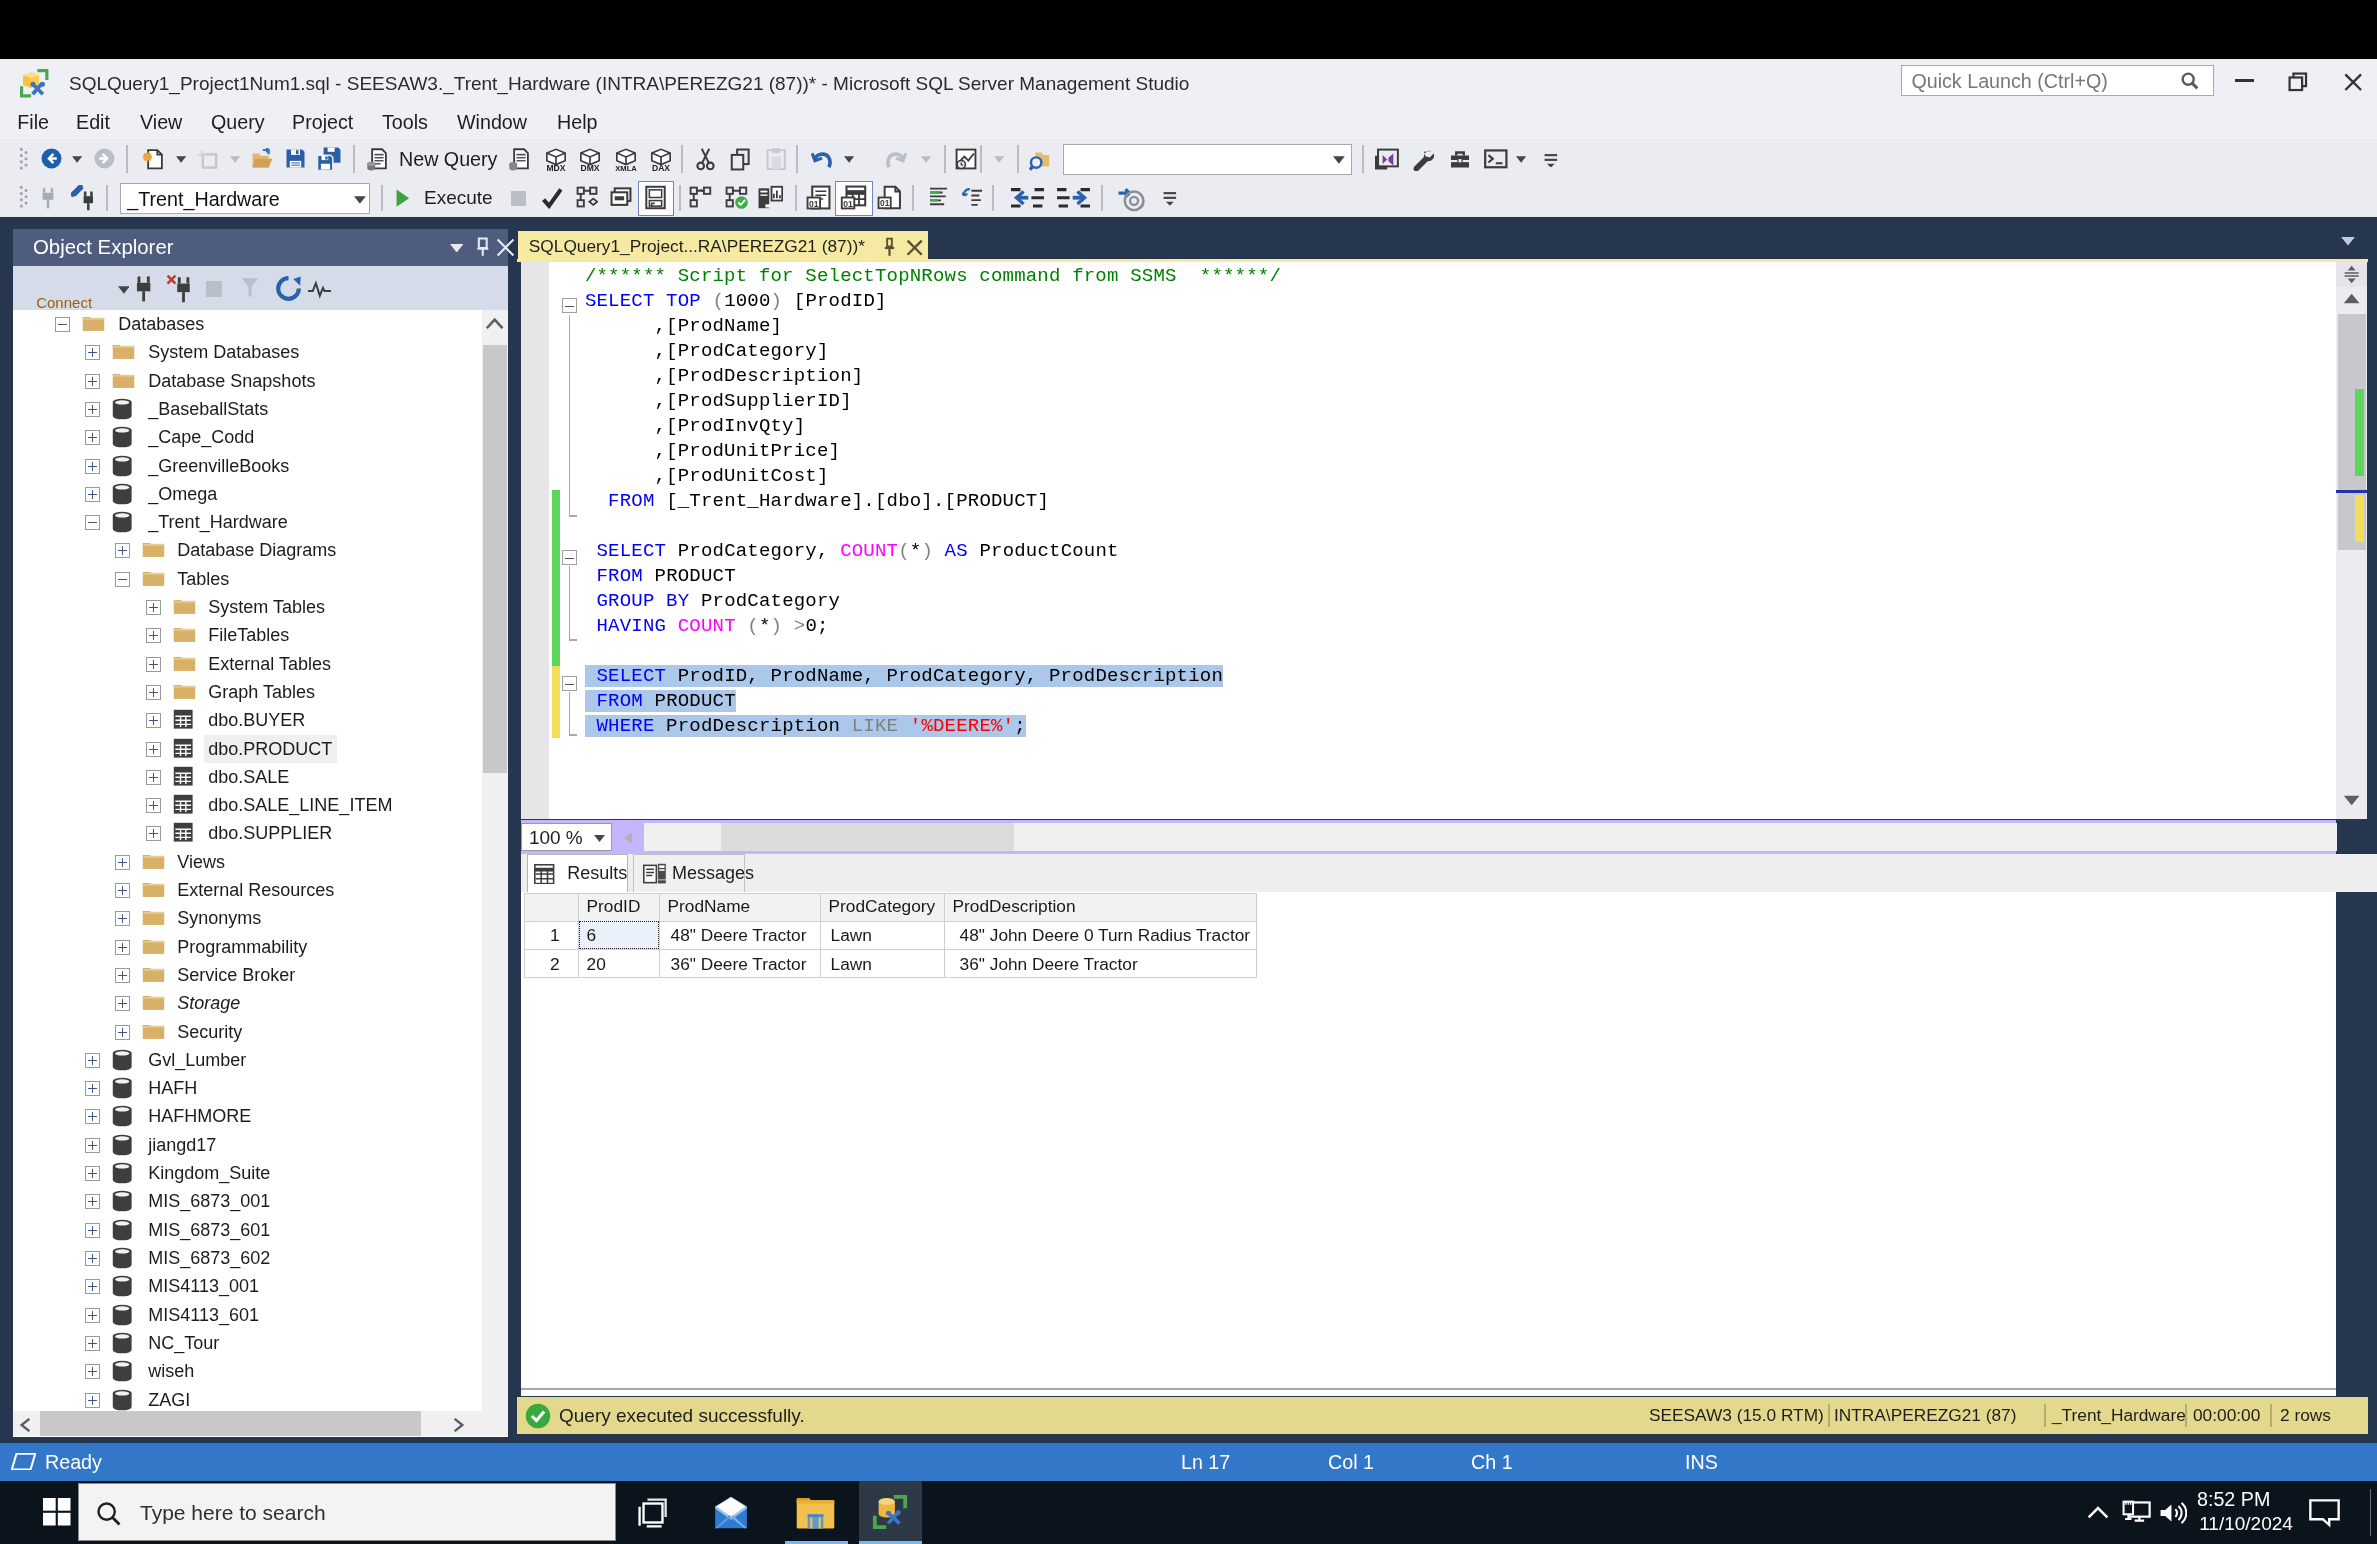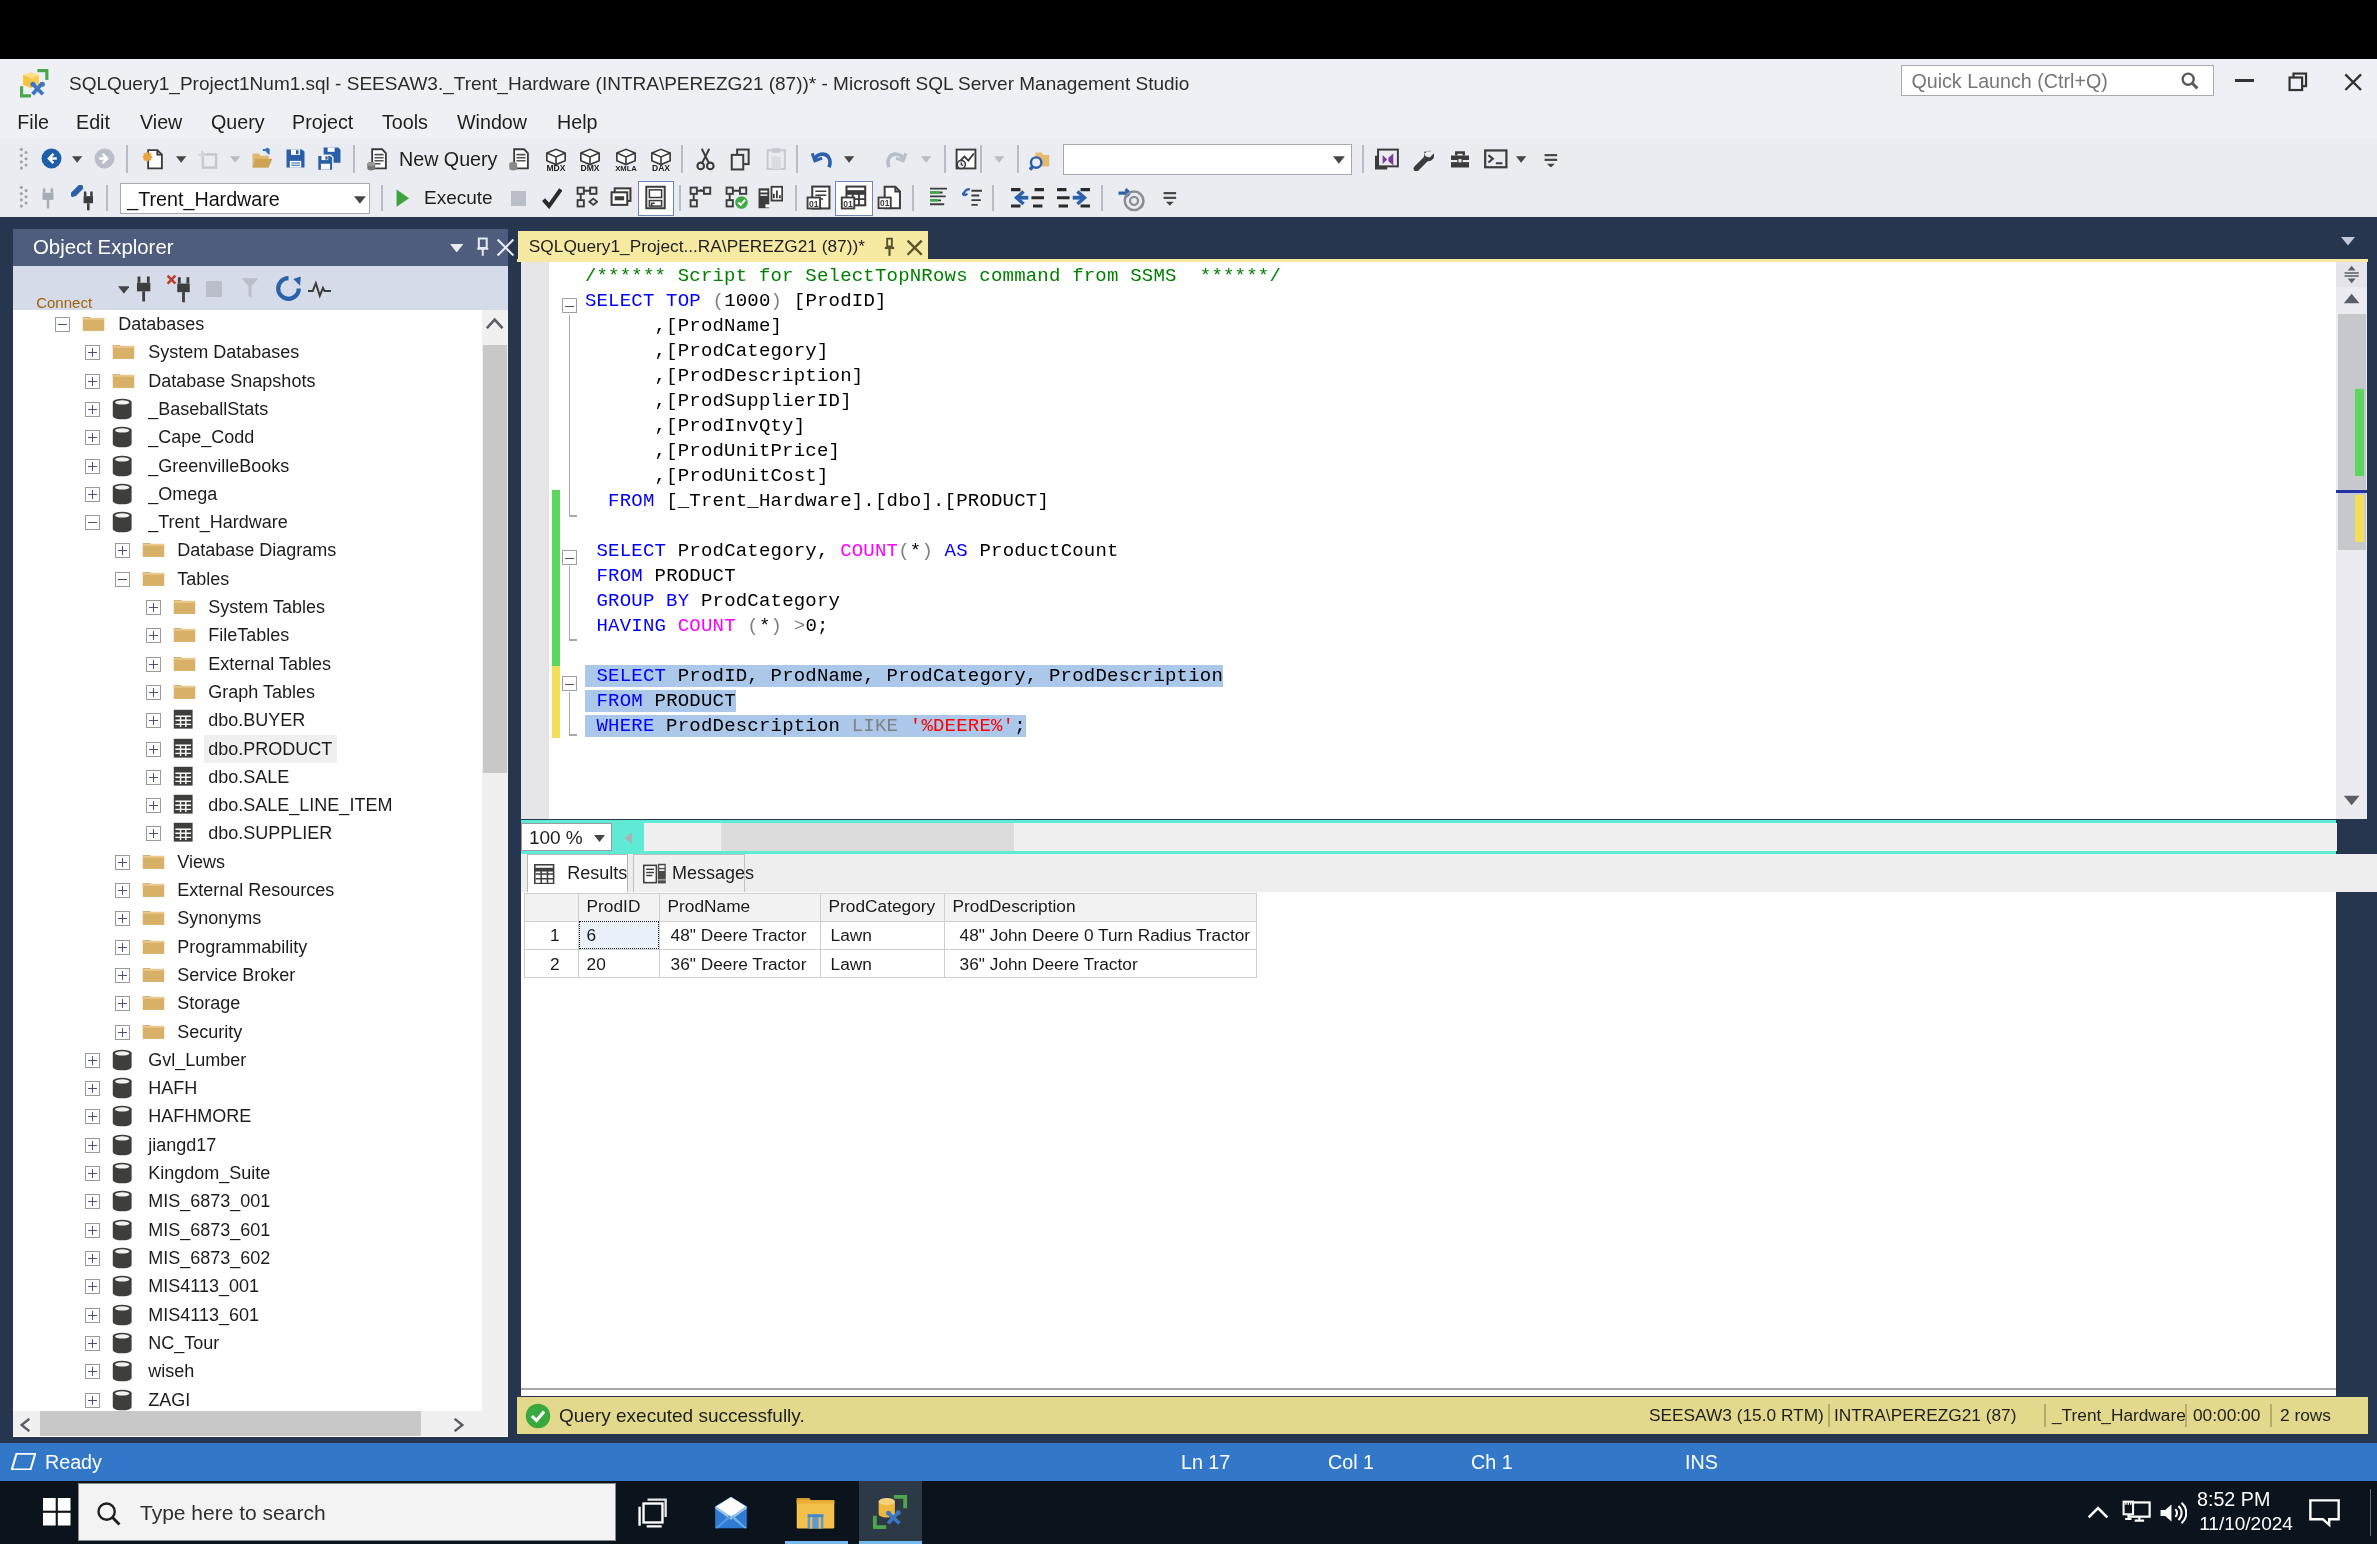--- a/index.html
+++ b/index.html
@@ -39,21 +39,21 @@
   #editor{left:3.9px;top:36px;width:1815px;height:557px;background:#fff;}
   #gutter{left:0;top:0;width:28px;height:557px;background:#e6e6e8;}
   #code{position:absolute;left:64px;top:1.6px;margin:0;font-family:"Liberation Mono",monospace;font-size:19px;line-height:25px;letter-spacing:0.2px;color:#000;}
   .k{color:#0000ff}.c{color:#008000}.m{color:#ff00ff}.g{color:#808080}.r{color:#ff0000}
   .sel{background:#abc8ea}
   .obox{position:absolute;width:15px;height:15px;border:0.8px solid #a0a0a0;background:#fff;font:bold 14px "Liberation Mono";color:#555;}
   .obox:before{content:'';position:absolute;left:2.4px;top:6.3px;width:8.6px;height:1.2px;background:#555;}
   .oline{position:absolute;width:1.2px;background:#a8a8a8;}
   .otick{position:absolute;width:7.9px;height:1.2px;background:#a8a8a8;}
   #vsb{left:1819px;top:36px;width:31px;height:557px;background:#ececf0;}
-  #zoombar{left:3.9px;top:594px;width:1815px;height:35px;background:#5eead4;}
+  #zoombar{left:3.9px;top:594px;width:1815px;height:35px;background:#c4b5fd;}
   #rpane{left:3.9px;top:628px;width:1815px;height:542px;background:#fff;}
   #rtabs{left:0;top:0;width:2147px;height:38px;background:#eeeeee;}
   #ybar{left:0;top:1171px;width:1851px;height:37px;background:#e2d98c;font-size:19px;}
   .ytxt{position:absolute;top:0;height:37px;line-height:37px;color:#1e1e1e;}
   .ysep{position:absolute;top:7px;height:23px;width:1.6px;background:#b5ad6d;}
   .gcell{position:absolute;height:28px;line-height:28px;font-size:17.3px;color:#1a1a1a;padding-left:8.6px;white-space:nowrap;}
   .ghead{position:absolute;height:27.5px;line-height:27.5px;font-size:17.3px;color:#1a1a1a;padding-left:8.6px;}
 </style>
 </head>
 <body>
@@ -712,21 +712,21 @@
             </svg></span>
           <span class="tlabel" style="left:160px;">Service Broker</span>
         </div>
   <div class="trow" style="top:679px;">
           <div class="exp expp" style="left:102px;"></div>
           <span class="abs" style="left:129px;top:3.1px;"><svg class="ticon" width="23" height="19" viewBox="0 0 15 12">
               <path d="M0.5 2.5 L5.5 2.5 L5.5 4 L0.5 4 Z" fill="#c9a35a"></path>
               <rect x="0.5" y="3" width="14" height="8.5" fill="#d9b067"></rect>
               <path d="M0.5 3 L14.5 3 L14.5 4.2 L0.5 4.2 Z" fill="#e8c98e"></path>
             </svg></span>
-          <span class="tlabel" style="left:160px;">Storage</span>
+          <span class="tlabel" style="left:160px;font-style:italic;">Storage</span>
         </div>
   <div class="trow" style="top:708px;">
           <div class="exp expp" style="left:102px;"></div>
           <span class="abs" style="left:129px;top:3.1px;"><svg class="ticon" width="23" height="19" viewBox="0 0 15 12">
               <path d="M0.5 2.5 L5.5 2.5 L5.5 4 L0.5 4 Z" fill="#c9a35a"></path>
               <rect x="0.5" y="3" width="14" height="8.5" fill="#d9b067"></rect>
               <path d="M0.5 3 L14.5 3 L14.5 4.2 L0.5 4.2 Z" fill="#e8c98e"></path>
             </svg></span>
           <span class="tlabel" style="left:160px;">Security</span>
         </div>

